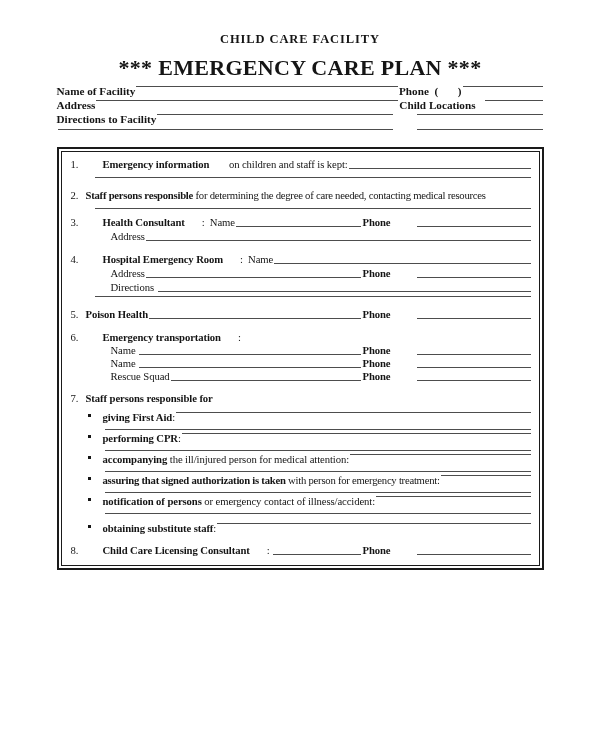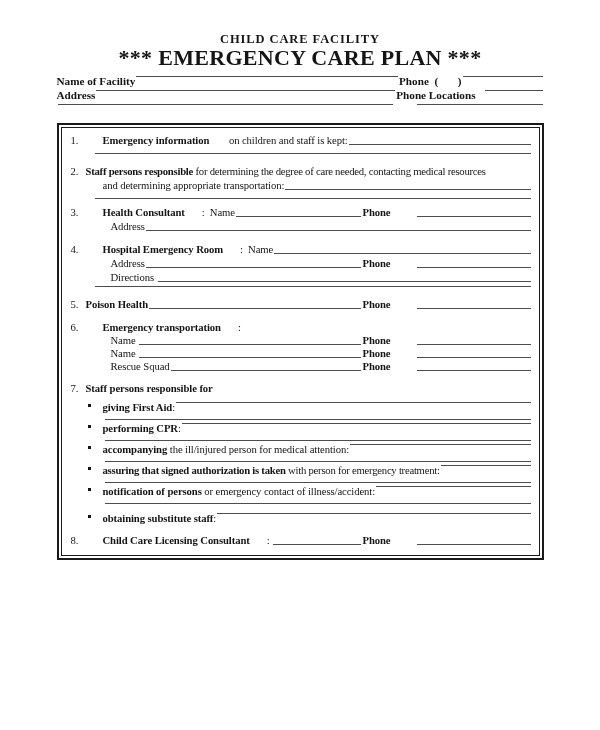--- a/index.html
+++ b/index.html
@@ -2,21 +2,21 @@
 <html><head>
 <meta charset="utf-8">
 <style>
   html,body{margin:0;padding:0;}
   body{
     width:600px;height:730px;background:#ffffff;overflow:hidden;
     font-family:"Liberation Serif", serif;color:#151515;
   }
   .sheet{position:relative;width:487px;margin:0 auto;padding-top:33px;}
   .doc-subtitle{text-align:center;font-weight:bold;font-size:12.5px;letter-spacing:0.9px;line-height:13px;}
-  .doc-title{text-align:center;font-weight:bold;font-size:22px;letter-spacing:0.3px;line-height:24px;margin-top:0;}
+  .doc-title{text-align:center;font-weight:bold;font-size:22px;letter-spacing:0.3px;line-height:24px;margin-top:10px;}
   .hdr{margin-top:5px;font-size:11.2px;font-weight:bold;}
   .hrow{display:flex;align-items:flex-start;height:14.2px;}
   .lb{white-space:pre;}
   .fill{flex:1 1 auto;border-bottom:1px solid #4d4d4d;margin:0 1px 2px 1px;min-width:6px;height:1px;}
   .w80{flex:0 0 80px;} .w58{flex:0 0 58px;} .w126{flex:0 0 126px;} .w97{flex:0 0 97px;}
   .gap8{flex:0 0 8px;} .gap22{flex:0 0 22px;}
   
   .box{margin-top:5px;border:2px solid #1a1a1a;}
   .box-inner{border:1px solid #1a1a1a;margin:2px;padding:6px 7px 8px 9px;
     font-size:10.7px;letter-spacing:-0.1px;line-height:13px;}
@@ -47,29 +47,35 @@
   <div class="hdr">
     <div class="hrow">
       <span class="lb">Name of Facility</span>
       <span class="fill"></span>
       <span class="lb">Phone  (       )</span>
       <span class="fill w80"></span>
     </div>
     <div class="hrow">
       <span class="lb">Address</span>
       <span class="fill"></span>
-      <span class="lb">Phone Locations</span>
+      <span class="lb">Child Locations</span>
       <span class="gap8"></span>
       <span class="fill w58"></span>
     </div>
     <div class="hrow">
+      <span class="lb">Directions to Facility</span>
       <span class="fill"></span>
       <span class="gap22"></span>
       <span class="fill w126"></span>
     </div>
+    <div class="hrow">
+      <span class="fill"></span>
+      <span class="gap22"></span>
+      <span class="fill w126"></span>
+    </div>
   </div>
 
   <div class="box">
   <div class="box-inner">
 
     <div class="item">
       <span class="inum">1.</span>
       <div class="ibody">
         <div class="row">
           <span><b>Emergency information</b><span> on children and staff is kept:</span></span>
@@ -78,24 +84,20 @@
         <div class="row mt5 sub">
               <span class="fill"></span>
             </div>
       </div>
     </div>
 
     <div class="item mt9">
       <span class="inum">2.</span>
       <div class="ibody">
         <div class="para squeeze"><b>Staff persons responsible</b><span> for determining the degree of care needed, contacting medical resources</span></div>
-        <div class="row mt1">
-          <span>and determining appropriate transportation:</span>
-          <span class="fill"></span>
-        </div>
         <div class="row mt5 sub">
               <span class="fill"></span>
             </div>
       </div>
     </div>
 
     <div class="item mt5">
       <span class="inum">3.</span>
       <div class="ibody">
         <div class="row">

